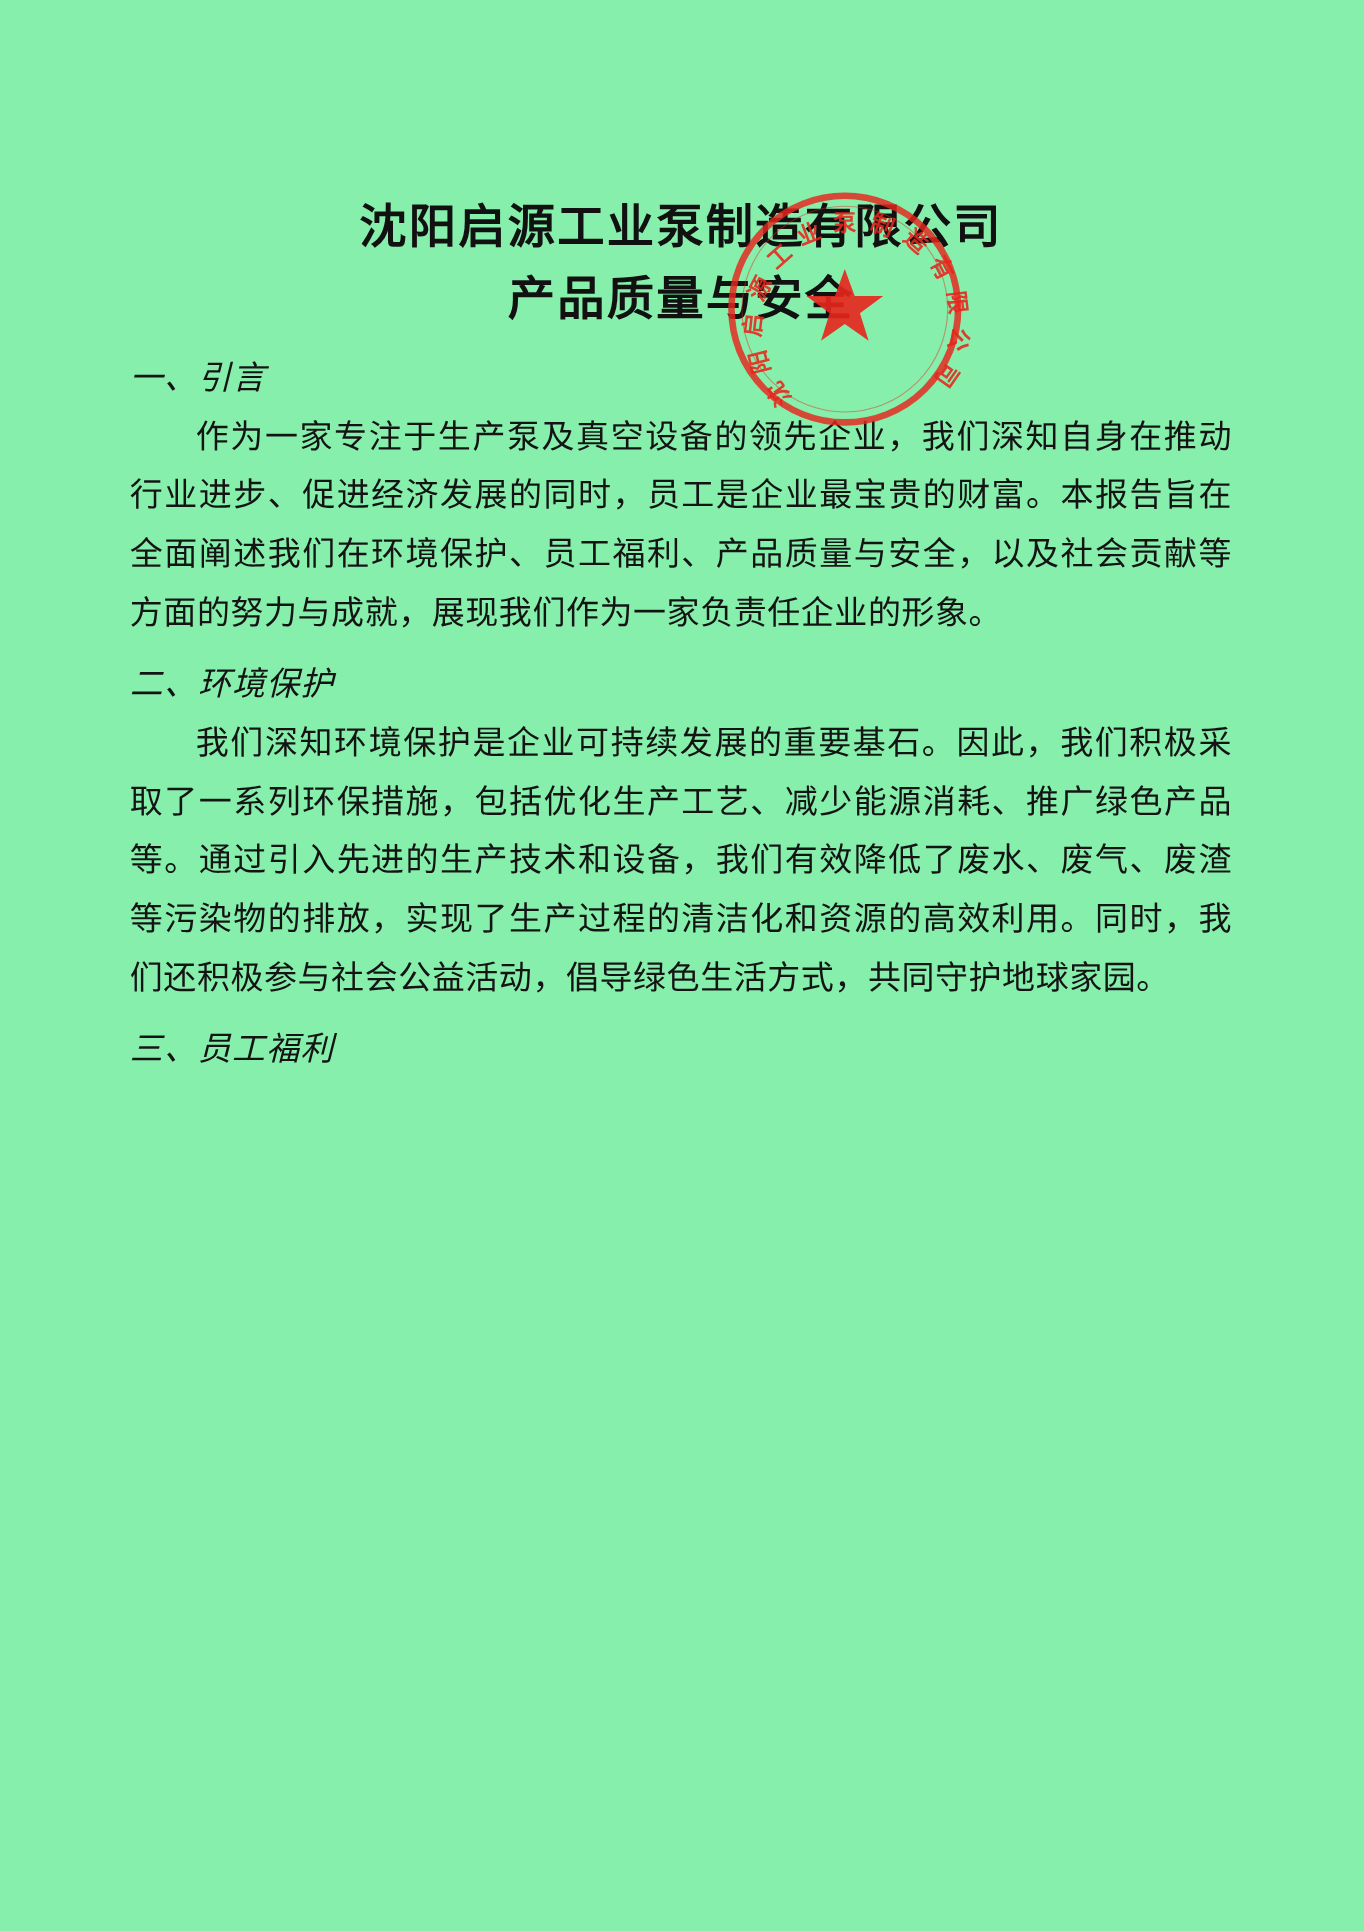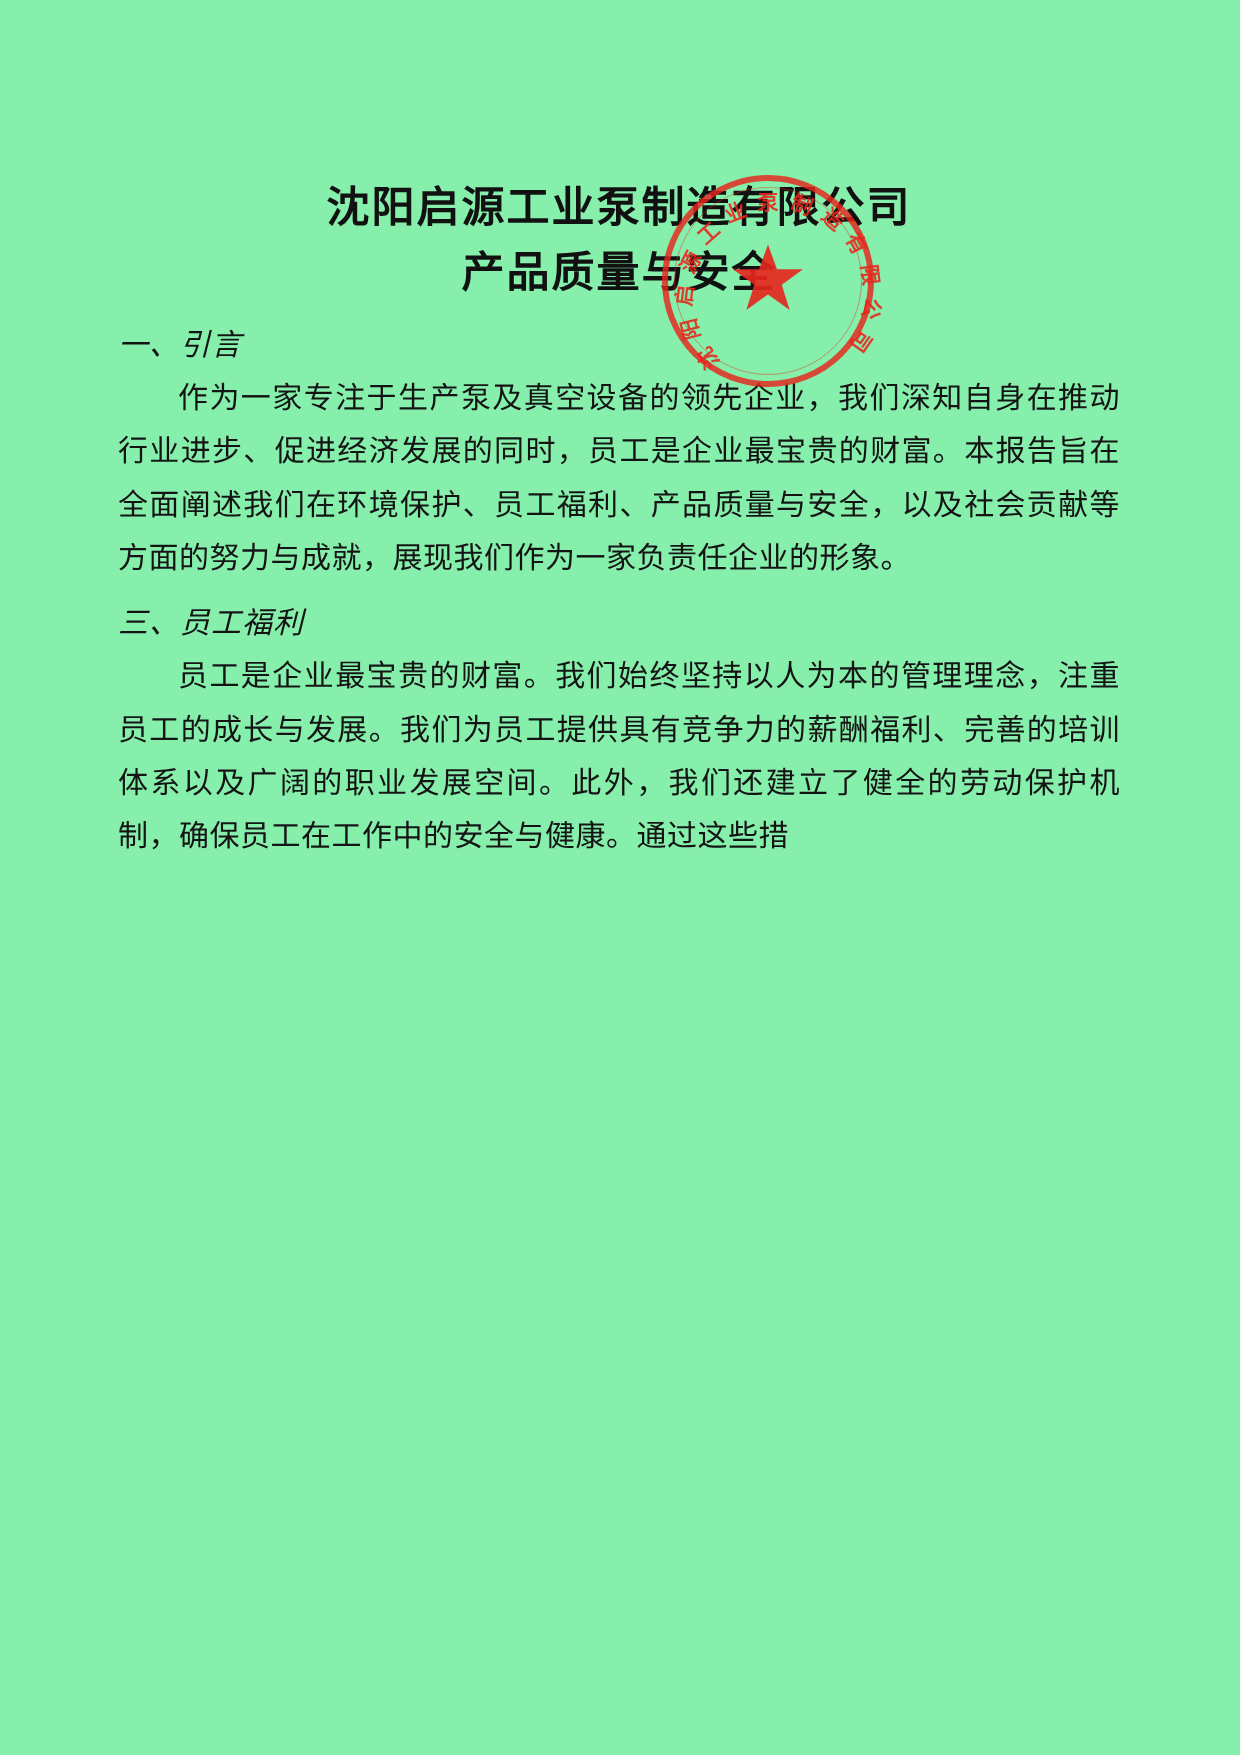--- a/index.html
+++ b/index.html
@@ -147,19 +147,22 @@
       </svg>
     </div>
     <div class="sub-text"></div>
   </div>
 
   <div>
     <h2 class="section-heading">一、引言</h2>
     <p class="para">作为一家专注于生产泵及真空设备的领先企业，我们深知自身在推动行业进步、促进经济发展的同时，员工是企业最宝贵的财富。本报告旨在全面阐述我们在环境保护、员工福利、产品质量与安全，以及社会贡献等方面的努力与成就，展现我们作为一家负责任企业的形象。</p>
   </div>
 
+  <div>
+    <h2 class="section-heading">二、环境保护</h2>
+    <p class="para">我们深知环境保护是企业可持续发展的重要基石。因此，我们积极采取了一系列环保措施，包括优化生产工艺、减少能源消耗、推广绿色产品等。通过引入先进的生产技术和设备，我们有效降低了废水、废气、废渣等污染物的排放，实现了生产过程的清洁化和资源的高效利用。同时，我们还积极参与社会公益活动，倡导绿色生活方式，共同守护地球家园。</p>
+  </div>
 
   <div>
     <h2 class="section-heading">三、员工福利</h2>
-    <p class="para">员工是企业最宝贵的财富。我们始终坚持以人为本的管理理念，注重员工的成长与发展。我们为员工提供具有竞争力的薪酬福利、完善的培训体系以及广阔的职业发展空间。此外，我们还建立了健全的劳动保护机制，确保员工在工作中的安全与健康。通过这些措</p>
   </div>
 
 </div>
 
 </body></html>

